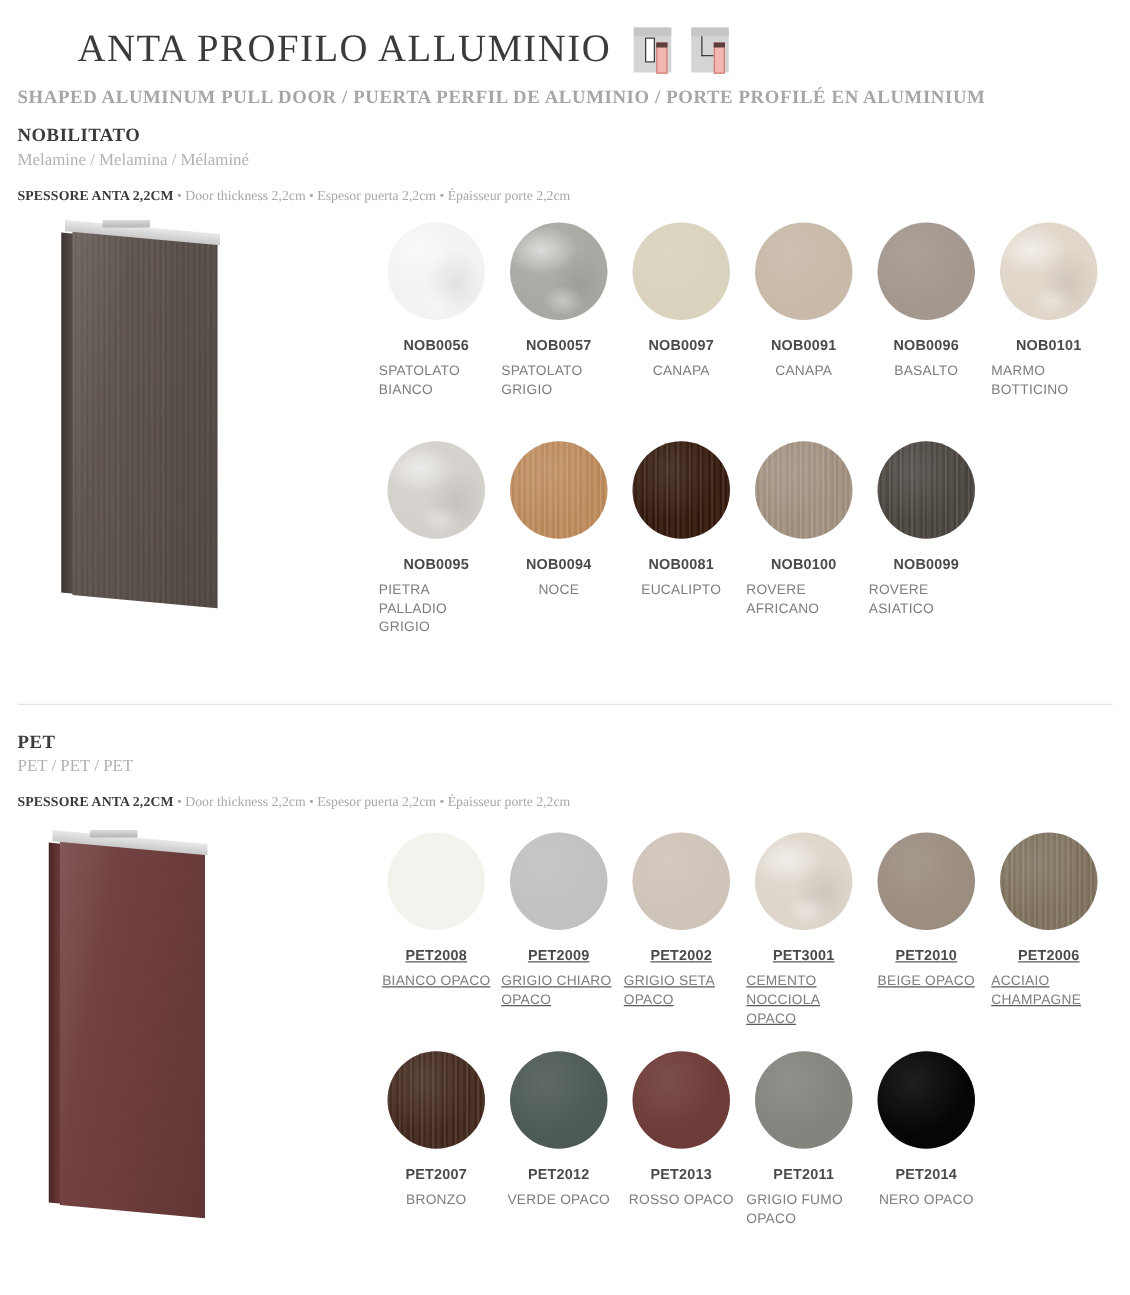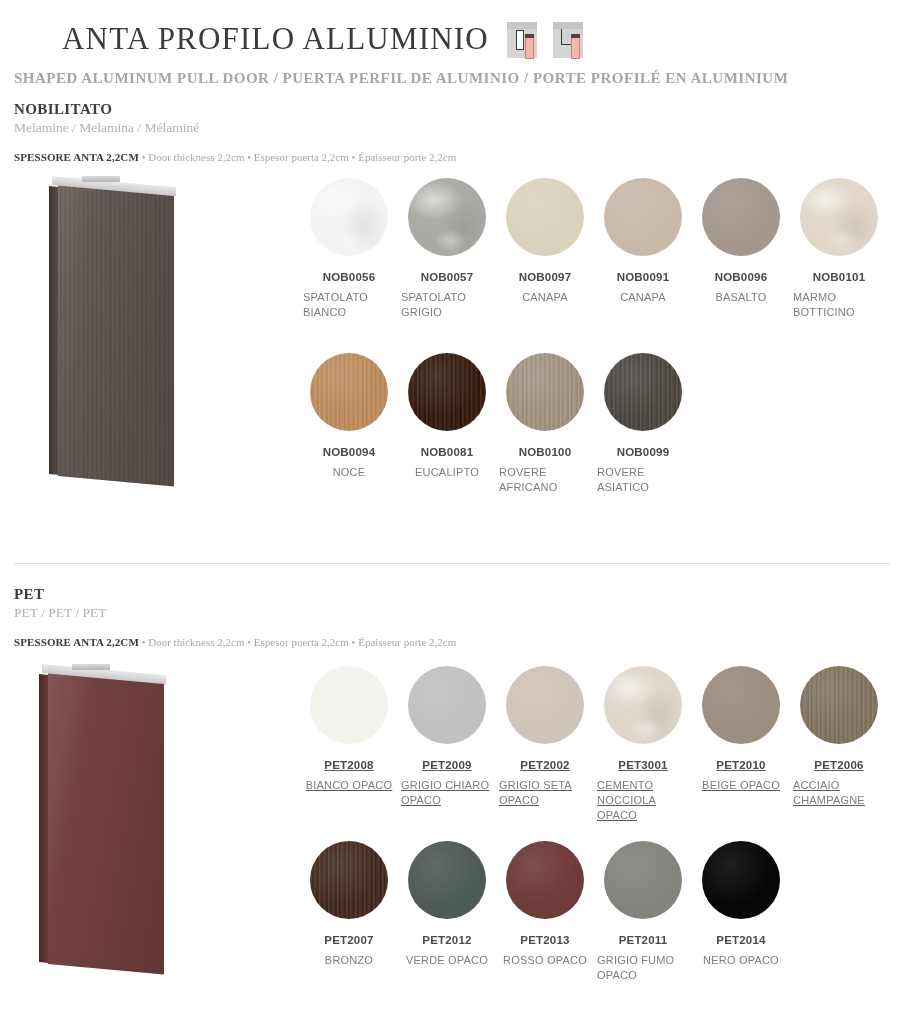--- a/index.html
+++ b/index.html
@@ -388,20 +388,28 @@
           <span class="disc-shade"></span>
         </div>
         <div class="sw-code">NOB0101</div>
         <div class="sw-name">MARMO BOTTICINO</div>
       </div>
     </div>
 </div>
 <div class="swatch-area sw-nob-r2">
   <div class="swatch-row">
       <div class="swatch-cell">
+        <div class="swatch-disc" style="background: rgb(212, 208, 203);">
+          <span class="disc-marble"></span>
+          <span class="disc-shade"></span>
+        </div>
+        <div class="sw-code">NOB0095</div>
+        <div class="sw-name">PIETRA PALLADIO GRIGIO</div>
+      </div>
+      <div class="swatch-cell">
         <div class="swatch-disc" style="background: rgb(191, 140, 93);">
           <span class="disc-grain"></span>
           <span class="disc-shade"></span>
         </div>
         <div class="sw-code">NOB0094</div>
         <div class="sw-name">NOCE</div>
       </div>
       <div class="swatch-cell">
         <div class="swatch-disc" style="background: rgb(51, 25, 12);">
           <span class="disc-grain"></span>

